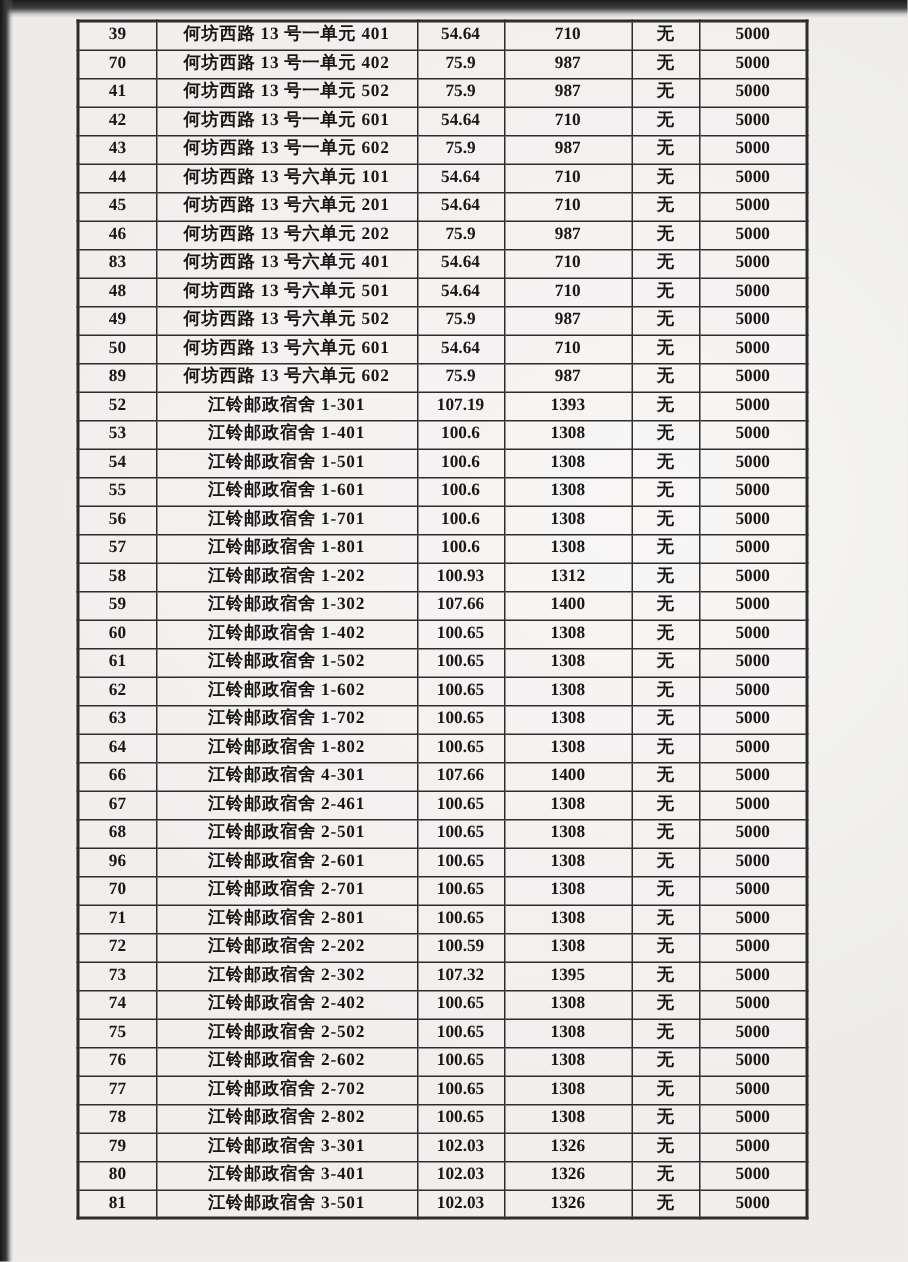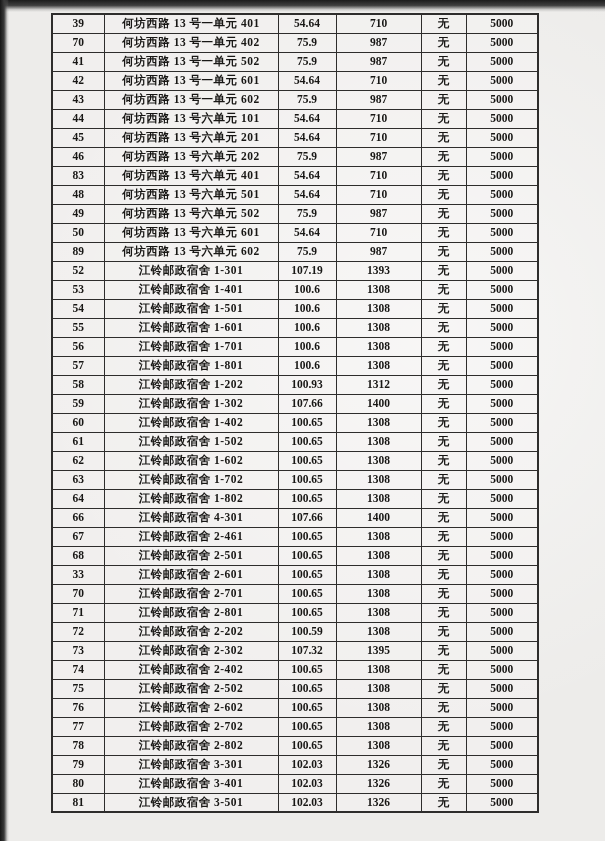--- a/index.html
+++ b/index.html
@@ -318,21 +318,21 @@
         </tr>
         <tr>
           <td class="cell-row-number">68</td>
           <td class="cell-location">江铃邮政宿舍 2-501</td>
           <td class="cell-area">100.65</td>
           <td class="cell-amount">1308</td>
           <td class="cell-note">无</td>
           <td class="cell-subsidy">5000</td>
         </tr>
         <tr>
-          <td class="cell-row-number">33</td>
+          <td class="cell-row-number">96</td>
           <td class="cell-location">江铃邮政宿舍 2-601</td>
           <td class="cell-area">100.65</td>
           <td class="cell-amount">1308</td>
           <td class="cell-note">无</td>
           <td class="cell-subsidy">5000</td>
         </tr>
         <tr>
           <td class="cell-row-number">70</td>
           <td class="cell-location">江铃邮政宿舍 2-701</td>
           <td class="cell-area">100.65</td>

